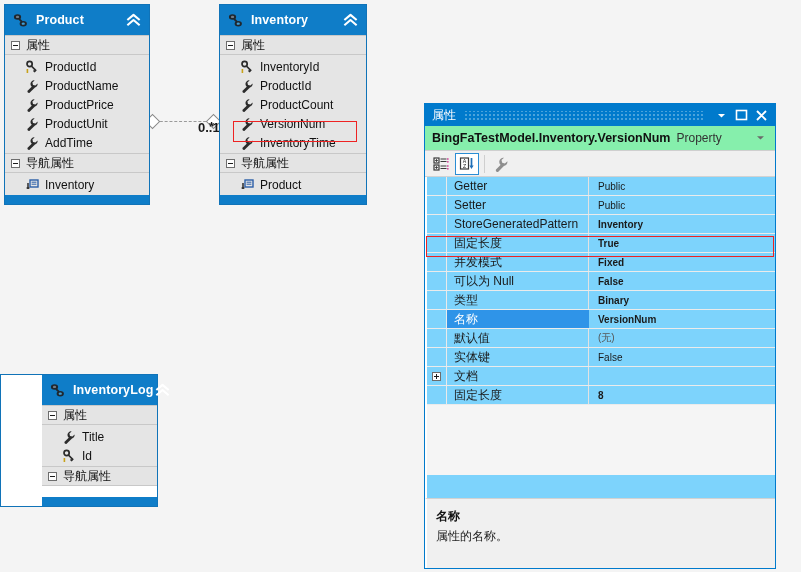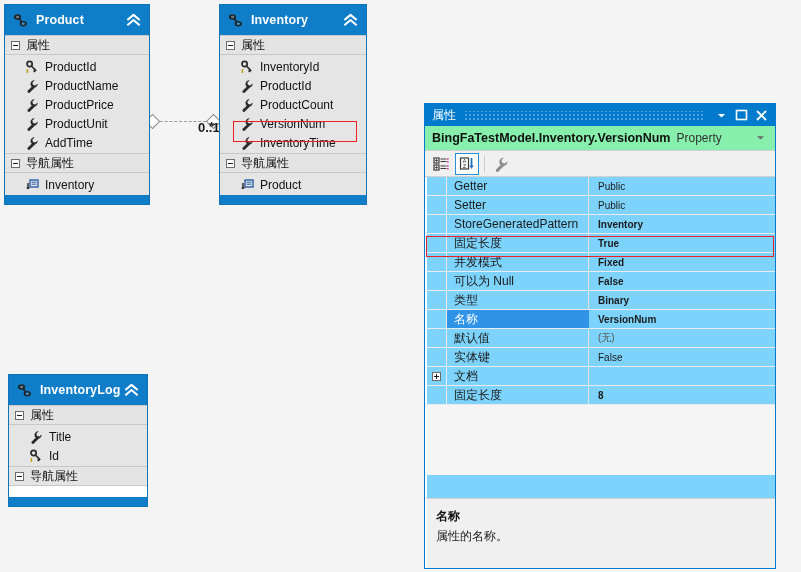--- a/index.html
+++ b/index.html
@@ -458,21 +458,21 @@
         <path d="M1.6 10 h2.8" stroke="#2b2b2b" stroke-width="1.5"></path>
       </svg>
       <span class="pname">Product</span>
     </div>
   </div>
   <div class="entity-footer"></div>
 </div>
 
 <div class="hl-box" style="left:233px; top:121px; width:124px; height:21px;"></div>
 
-<div class="entity" style="left:8px; top:374px; width:140px;">
+<div class="entity" style="left:0; top:374px; width:158px;padding-left:41px;">
   <div class="entity-header">
     <svg class="entity-icon" viewBox="0 0 16 16">
       <ellipse cx="5.2" cy="4.6" rx="3.4" ry="2.6" fill="#20272e"></ellipse>
       <ellipse cx="5.2" cy="4.6" rx="1.5" ry="1.1" fill="#6f7c88"></ellipse>
       <ellipse cx="10.6" cy="11.0" rx="3.4" ry="2.6" fill="#20272e"></ellipse>
       <ellipse cx="10.6" cy="11.0" rx="1.5" ry="1.1" fill="#3e9fd8"></ellipse>
       <path d="M6.6 6.4 L9.4 9.3" stroke="#20272e" stroke-width="1.8" fill="none"></path>
     </svg>
     <span class="entity-title">InventoryLog</span>
     <svg class="chevron-up" viewBox="0 0 20 18">

